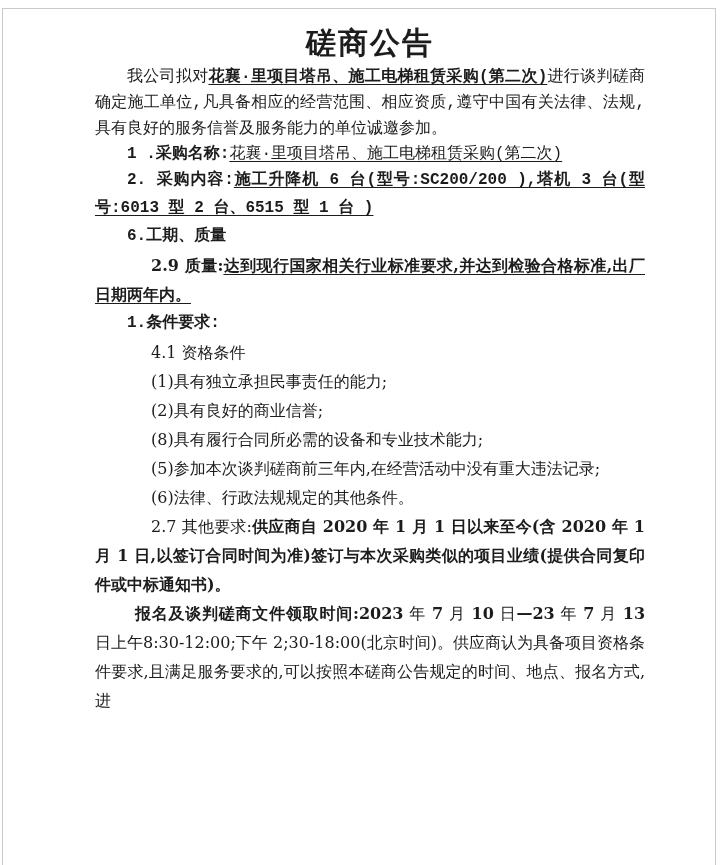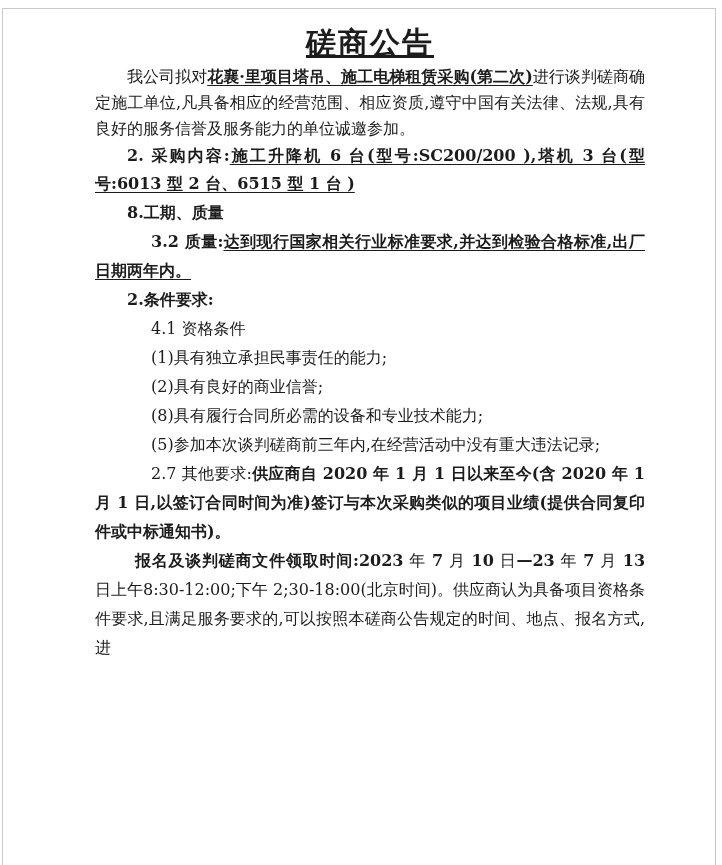--- a/index.html
+++ b/index.html
@@ -27,52 +27,53 @@
   .content {
     padding: 0 70px 0 92px;
   }
   .doc-title {
     margin: 13px 0 0 0;
     font-size: 30px;
     line-height: 42px;
     font-weight: bold;
     text-align: center;
     letter-spacing: 2px;
-    text-decoration: underline;
   }
   p.para {
     margin: 0;
     font-size: 16px;
     text-align: justify;
   }
   .p1 { margin-top: 12px; line-height: 26px; }
   .li1 { line-height: 24px; }
   .li2 { line-height: 28px; }
   .std { line-height: 29px; }
   .s41 { margin-top: 12px; }
-  .ind2  { text-indent: 2em; }
+  .ind2  { text-indent: 2em; font-family: Liberation Mono, monospace; }
   .ind25 { text-indent: 2.5em; }
   .ind35 { text-indent: 3.5em; }
   .seg.b { font-weight: bold; }
   .seg.u { text-decoration: underline; text-underline-offset: 3px; }
 </style>
 </head>
 <body>
 
 <div class="page">
   <div class="content">
     <h1 class="doc-title">磋商公告</h1>
     <div id="doc-body">
         <p class="para p1 ind2"><span class="seg">我公司拟对</span><span class="seg b u">花襄·里项目塔吊、施工电梯租赁采购(第二次)</span><span class="seg">进行谈判磋商确定施工单位,凡具备相应的经营范围、相应资质,遵守中国有关法律、法规,具有良好的服务信誉及服务能力的单位诚邀参加。</span></p>
+        <p class="para li1 ind2"><span class="seg b">1 .采购名称:</span><span class="seg u">花襄·里项目塔吊、施工电梯租赁采购(第二次)</span></p>
         <p class="para li2 ind2"><span class="seg b">2. 采购内容:</span><span class="seg b u">施工升降机 6 台(型号:SC200/200 ),塔机 3 台(型号:6013 型 2 台、6515 型 1 台 )</span></p>
-        <p class="para std ind2"><span class="seg b">8.工期、质量</span></p>
-        <p class="para std ind35"><span class="seg b">3.2 质量:</span><span class="seg b u">达到现行国家相关行业标准要求,并达到检验合格标准,出厂日期两年内。</span></p>
-        <p class="para std ind2"><span class="seg b">2.条件要求:</span></p>
+        <p class="para std ind2"><span class="seg b">6.工期、质量</span></p>
+        <p class="para std ind35"><span class="seg b">2.9 质量:</span><span class="seg b u">达到现行国家相关行业标准要求,并达到检验合格标准,出厂日期两年内。</span></p>
+        <p class="para std ind2"><span class="seg b">1.条件要求:</span></p>
         <p class="para std s41 ind35"><span class="seg">4.1 资格条件</span></p>
         <p class="para std ind35"><span class="seg">(1)具有独立承担民事责任的能力;</span></p>
         <p class="para std ind35"><span class="seg">(2)具有良好的商业信誉;</span></p>
         <p class="para std ind35"><span class="seg">(8)具有履行合同所必需的设备和专业技术能力;</span></p>
         <p class="para std ind35"><span class="seg">(5)参加本次谈判磋商前三年内,在经营活动中没有重大违法记录;</span></p>
+        <p class="para std ind35"><span class="seg">(6)法律、行政法规规定的其他条件。</span></p>
         <p class="para std ind35"><span class="seg">2.7 其他要求:</span><span class="seg b">供应商自 2020 年 1 月 1 日以来至今(含 2020 年 1 月 1 日,以签订合同时间为准)签订与本次采购类似的项目业绩(提供合同复印件或中标通知书)。</span></p>
         <p class="para std ind25"><span class="seg b">报名及谈判磋商文件领取时间:</span><span class="seg b">2023</span><span class="seg"> 年 </span><span class="seg b">7</span><span class="seg"> 月 </span><span class="seg b">10</span><span class="seg"> 日</span><span class="seg b">—23</span><span class="seg"> 年 </span><span class="seg b">7</span><span class="seg"> 月 </span><span class="seg b">13</span><span class="seg"> 日上午8:30-12:00;下午 2;30-18:00(北京时间)。供应商认为具备项目资格条件要求,且满足服务要求的,可以按照本磋商公告规定的时间、地点、报名方式,进</span></p>
       </div>
   </div>
 </div>
 
 </body></html>

